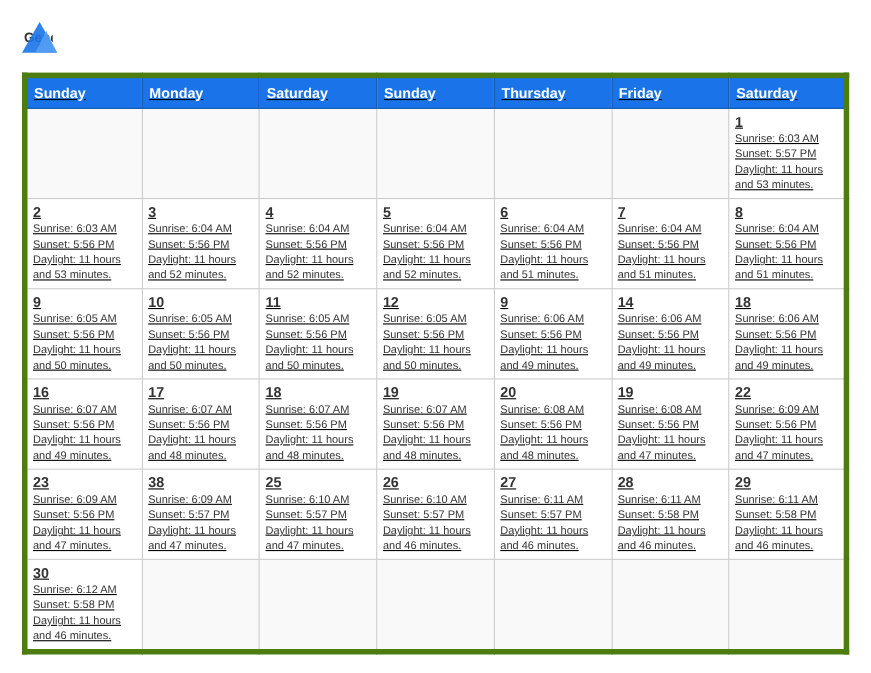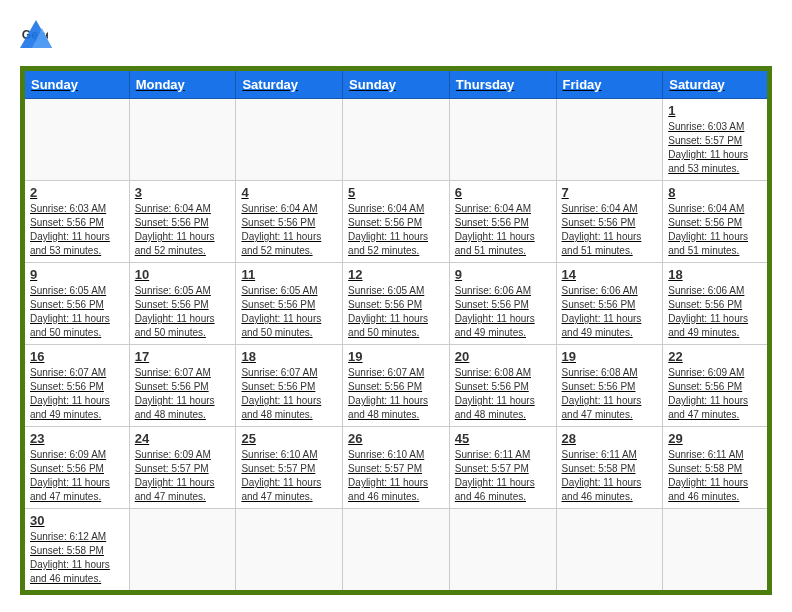--- a/index.html
+++ b/index.html
@@ -224,33 +224,33 @@
             <span class="day-number">22</span>
             <div class="day-info">Sunrise: 6:09 AM<br>Sunset: 5:56 PM<br>Daylight: 11 hours and 47 minutes.</div>
           </td>
         </tr>
         <tr>
           <td>
             <span class="day-number">23</span>
             <div class="day-info">Sunrise: 6:09 AM<br>Sunset: 5:56 PM<br>Daylight: 11 hours and 47 minutes.</div>
           </td>
           <td>
-            <span class="day-number">24</span>
+            <span class="day-number">38</span>
             <div class="day-info">Sunrise: 6:09 AM<br>Sunset: 5:57 PM<br>Daylight: 11 hours and 47 minutes.</div>
           </td>
           <td>
             <span class="day-number">25</span>
             <div class="day-info">Sunrise: 6:10 AM<br>Sunset: 5:57 PM<br>Daylight: 11 hours and 47 minutes.</div>
           </td>
           <td>
             <span class="day-number">26</span>
             <div class="day-info">Sunrise: 6:10 AM<br>Sunset: 5:57 PM<br>Daylight: 11 hours and 46 minutes.</div>
           </td>
           <td>
-            <span class="day-number">45</span>
+            <span class="day-number">27</span>
             <div class="day-info">Sunrise: 6:11 AM<br>Sunset: 5:57 PM<br>Daylight: 11 hours and 46 minutes.</div>
           </td>
           <td>
             <span class="day-number">28</span>
             <div class="day-info">Sunrise: 6:11 AM<br>Sunset: 5:58 PM<br>Daylight: 11 hours and 46 minutes.</div>
           </td>
           <td>
             <span class="day-number">29</span>
             <div class="day-info">Sunrise: 6:11 AM<br>Sunset: 5:58 PM<br>Daylight: 11 hours and 46 minutes.</div>
           </td>

